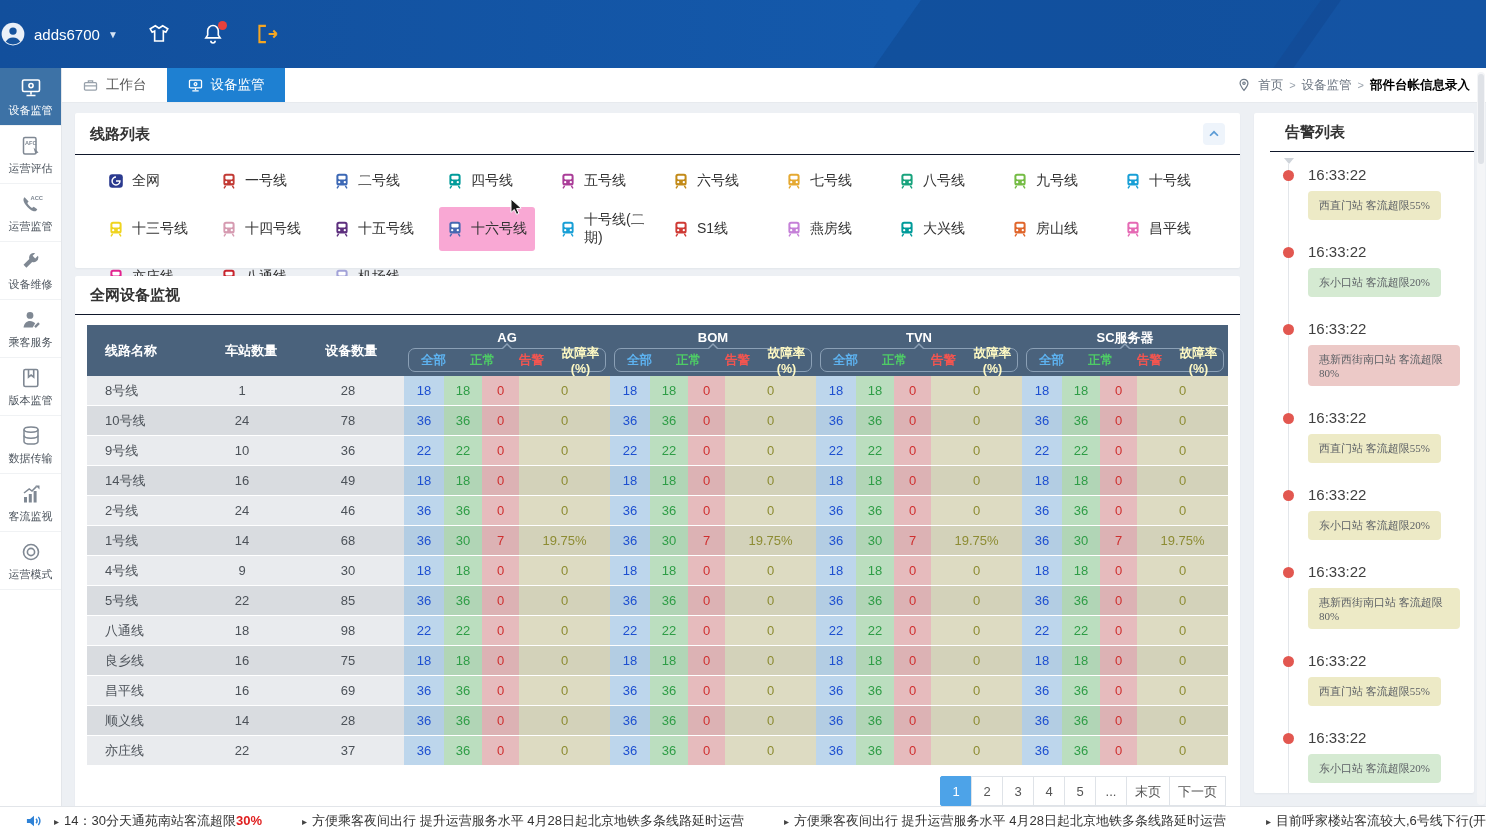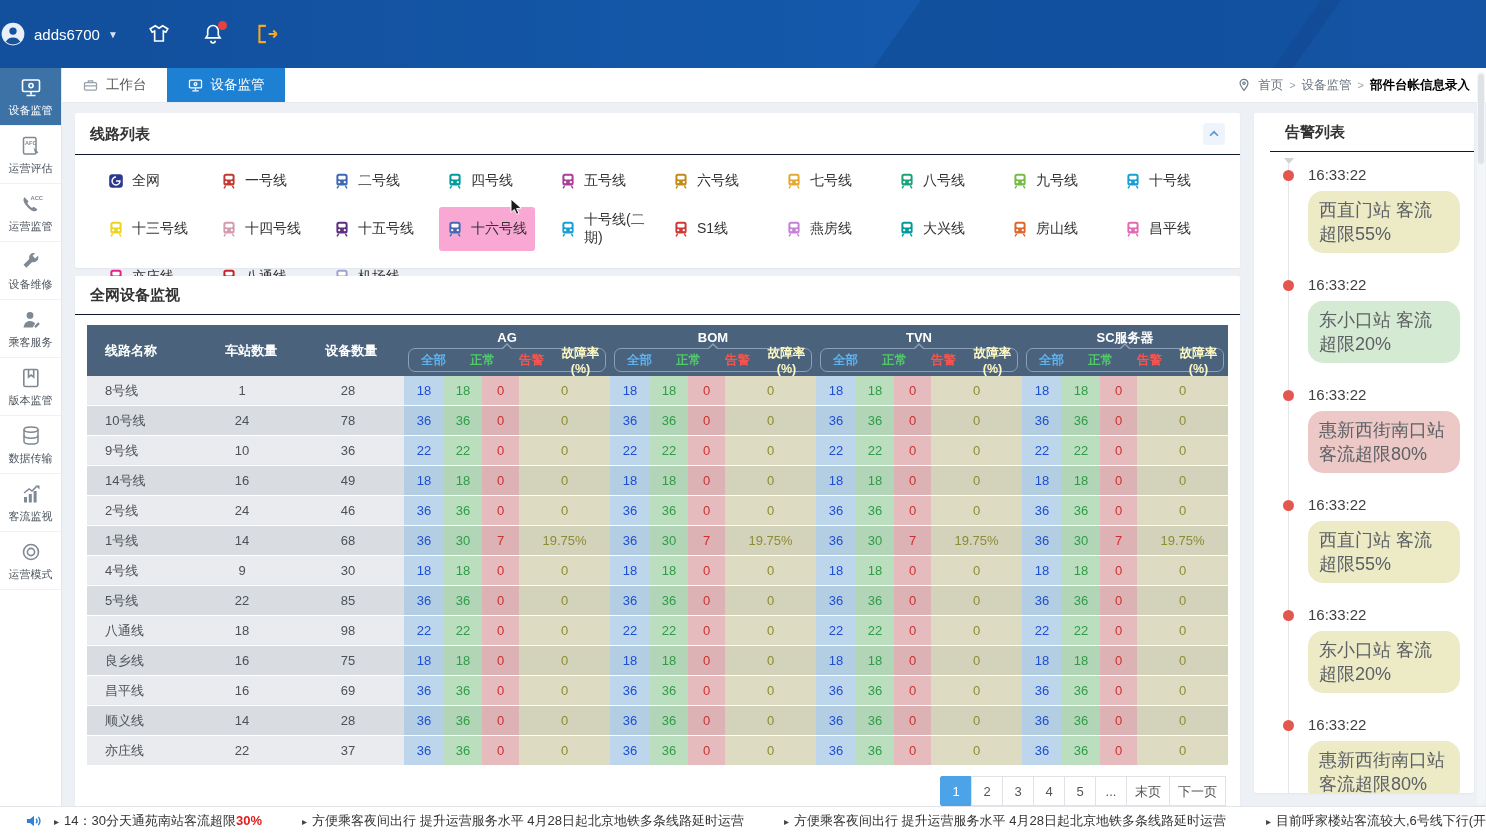--- a/index.html
+++ b/index.html
@@ -85,21 +85,21 @@
   .pg.active{background:#4da3e8;border-color:#4da3e8;color:#fff;border-radius:2px;}
 
   
   .alarm-card{flex:1;display:flex;flex-direction:column;overflow:hidden;padding-left:16px;}
   .timeline{position:relative;flex:1;overflow:hidden;padding:14px 14px 0 0;}
   .timeline::before{content:"";position:absolute;left:18px;top:12px;bottom:0;width:1px;background:#e3e6ea;}
   .timeline::after{content:"";position:absolute;left:14px;top:6px;border-left:5px solid transparent;border-right:5px solid transparent;border-top:6px solid #cfd4da;}
   .al-item{position:relative;padding-left:38px;margin-bottom:23px;}
   .al-dot{position:absolute;left:13px;top:4px;width:11px;height:11px;border-radius:50%;background:#e25750;}
   .al-time{font-size:15px;color:#404040;}
-  .al-chip{margin-top:8px;display:inline-block;padding:7px 11px;border-radius:15px;font-size:18px;color:#5d6166;}
+  .al-chip{margin-top:8px;display:inline-block;padding:7px 11px;border-radius:4px;font-size:11px;color:#5d6166;font-family:Liberation Serif, serif;}
 
   
   .ticker{position:absolute;left:0;right:0;bottom:0;height:28px;background:#fff;border-top:1px solid #e2e5e9;display:flex;align-items:center;overflow:hidden;}
   .speaker{width:20px;height:20px;display:inline-flex;margin:0 10px 0 24px;flex:none;}
   .ticker-items{display:flex;gap:40px;white-space:nowrap;font-size:13px;color:#333;}
   .t-item{display:inline-flex;align-items:center;gap:5px;}
   .t-arrow{color:#444;font-size:10px;}
   .t-red{color:#e02020;font-weight:bold;}
 
   .vscroll{position:absolute;right:1px;top:72px;bottom:30px;width:8px;background:#f4f5f7;border-radius:4px;}

